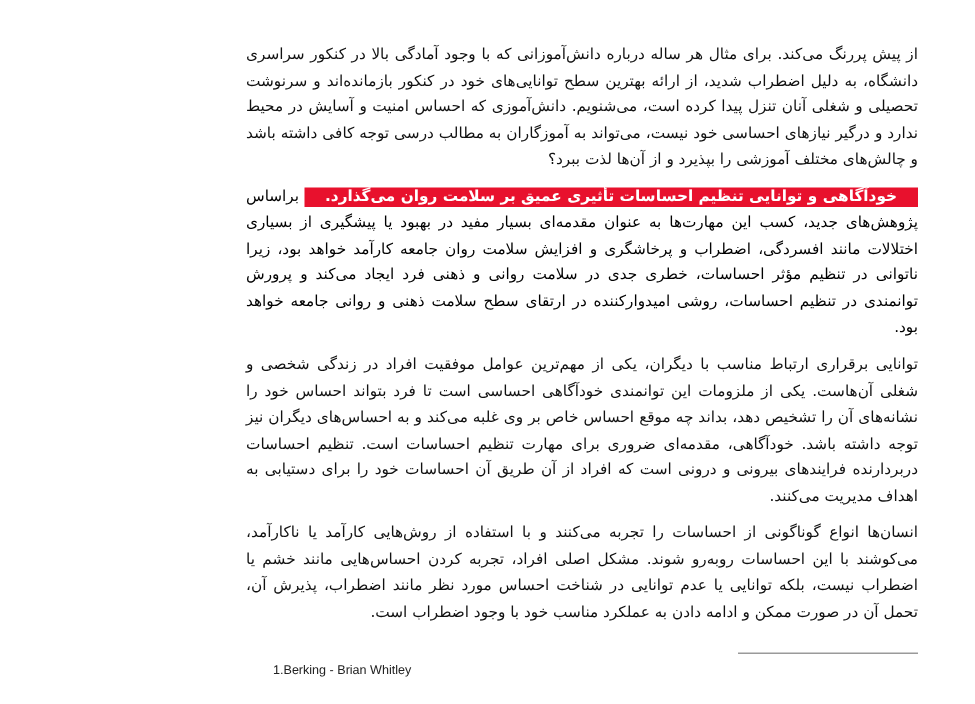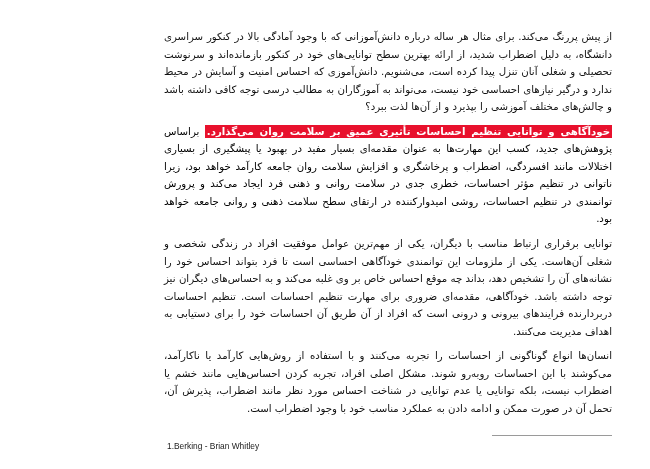--- a/index.html
+++ b/index.html
@@ -28,21 +28,21 @@
     text-align-last: right;
     direction: rtl;
     margin: 0 0 7px 0;
     color: #111;
   }
   .highlight-line {
     display: inline;
     background: #e8112d;
     color: #ffffff;
     font-weight: bold;
-    padding: 1px 2px;
+    padding: 1px 14px;
     box-decoration-break: clone;
     -webkit-box-decoration-break: clone;
   }
   .highlight-block {
     font-size: 10.2px;
     line-height: 1.72;
     text-align: justify;
     text-align-last: right;
     direction: rtl;
     margin: 4px 0 7px 0;
@@ -55,21 +55,21 @@
     color: #00b0f0;
     margin: 12px 0 9px 0;
     letter-spacing: 0;
   }
   .body-block {
     margin-top: 4px;
   }
   .footnote-area {
     position: absolute;
     right: 38px;
-    left: 38px;
+    left: 53px;
     bottom: 18px;
     direction: rtl;
   }
   .footnote-rule {
     width: 120px;
     height: 1px;
     background: #9a9a9a;
     margin: 0 0 5px 0;
   }
   .footnote {

